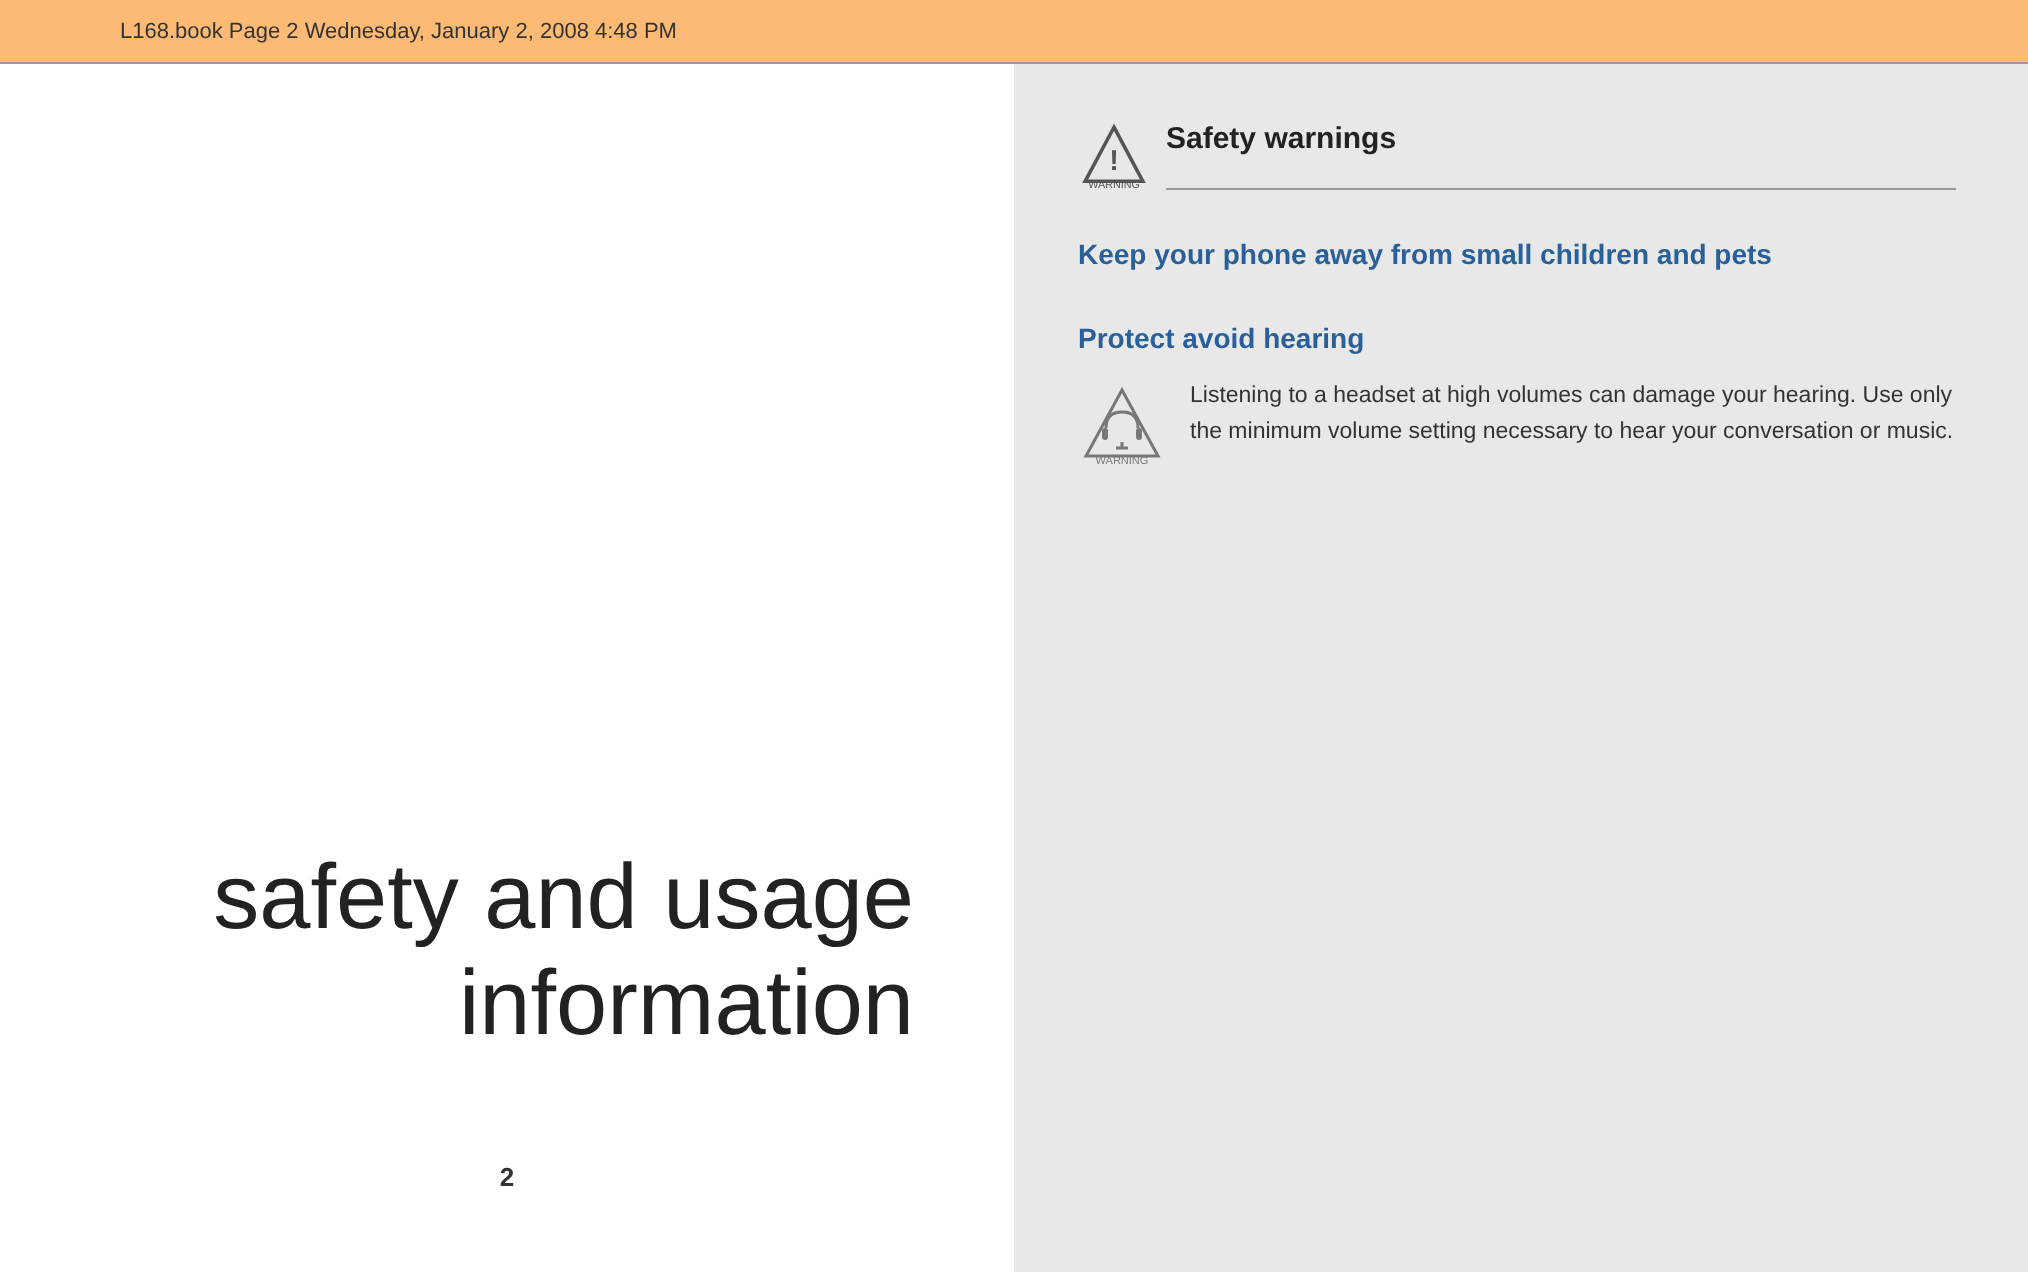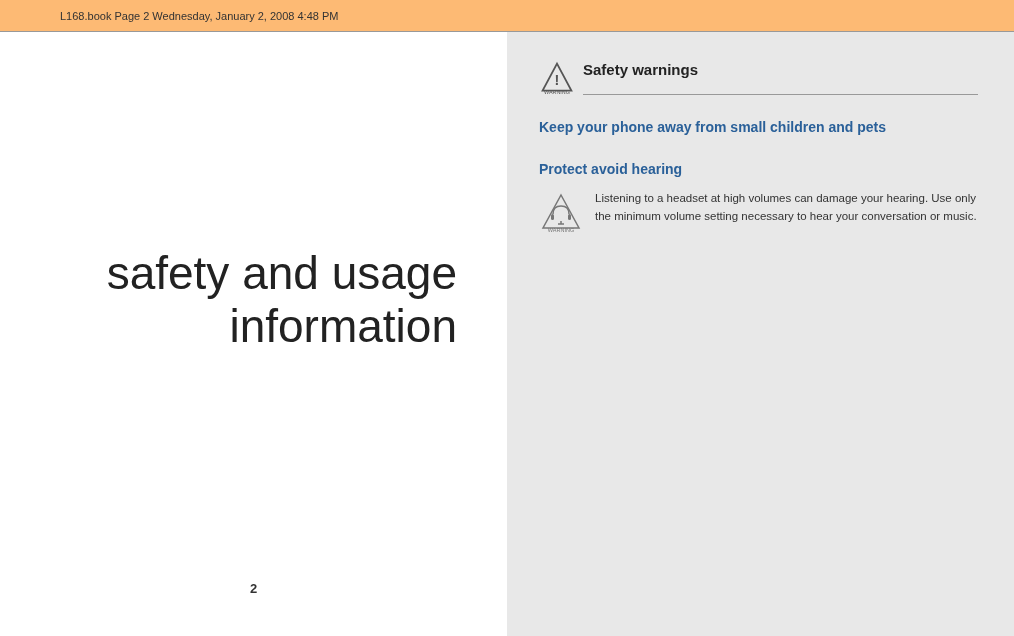--- a/index.html
+++ b/index.html
@@ -84,21 +84,21 @@
       bottom: 0;
       display: flex;
     }
 
     
     .left-col {
       width: 50%;
       background: #fff;
       display: flex;
       flex-direction: column;
-      justify-content: center;
+      justify-content: flex-end;
       align-items: center;
       padding: 40px 50px 80px 60px;
       position: relative;
     }
 
     .main-title {
       font-size: 46px;
       font-weight: 300;
       color: #222;
       text-align: right;

